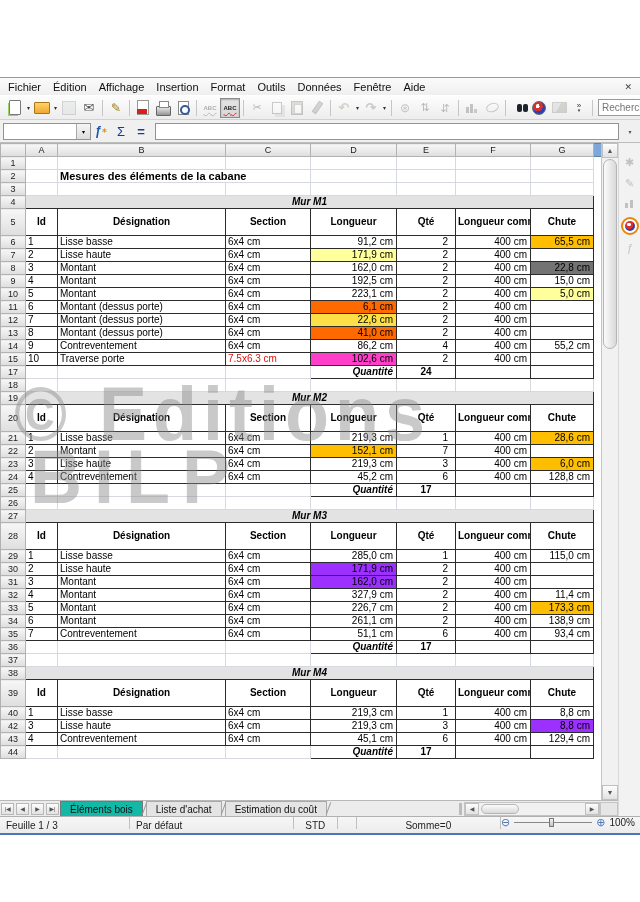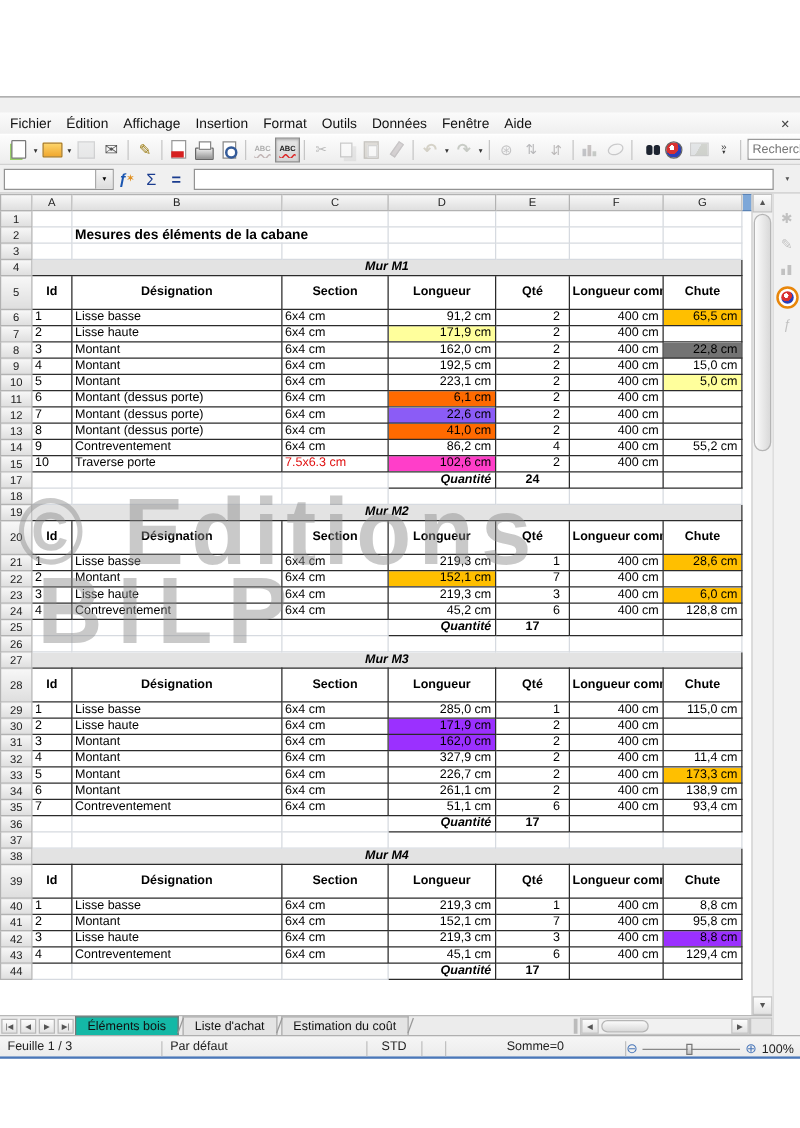--- a/index.html
+++ b/index.html
@@ -2,21 +2,21 @@
 <html><head>
 <meta charset="utf-8">
 <style>
   html,body{margin:0;padding:0;width:640px;height:902px;overflow:hidden;background:#fff;
     font-family:"Liberation Sans", sans-serif;}
   *{box-sizing:border-box;}
   .app{position:absolute;top:77px;left:0;width:640px;border-top:1px solid #9a9a9a;
     border-bottom:2px solid #4a77b9;background:#f0f0f0;}
   
   .menubar{height:17px;display:flex;align-items:center;font-size:11px;color:#111;
-    background:linear-gradient(#fbfbfb,#efefef);padding:0 2px;margin-top:12px;}
+    background:linear-gradient(#fbfbfb,#efefef);padding:0 2px;}
   .menu-item{padding:1px 6px;cursor:default;}
   .win-close{margin-left:auto;font-size:9px;color:#444;padding:0 6px;}
   
   .toolbar{height:25px;display:flex;align-items:center;background:linear-gradient(#fdfdfd,#ededed);
     border-top:1px solid #fff;border-bottom:1px solid #d2d2d2;padding:0 1px;}
   .grip{width:5px;height:18px;margin:0 2px;
     background:repeating-linear-gradient(#bbb 0 1px,transparent 1px 3px);}
   .tb{width:20px;height:20px;display:flex;align-items:center;justify-content:center;
     position:relative;font-size:12px;flex:0 0 auto;}
   .tb.dis{opacity:.35;filter:grayscale(.8);}
@@ -122,21 +122,21 @@
   .tdiv{width:1px;height:13px;background:#999;transform:rotate(20deg);margin:0 1px;}
   .tabfill{flex:1;height:100%;}
   .tsplit{width:3px;height:12px;background:#bbb;margin:0 2px;}
   .hscroll{display:flex;align-items:center;width:136px;height:14px;background:#f1f1f1;border:1px solid #c4c4c4;}
   .hbtn{width:14px;height:12px;background:linear-gradient(#fdfdfd,#e2e2e2);border:1px solid #c0c0c0;display:flex;align-items:center;justify-content:center;font-size:6px;color:#555;}
   .hthumb{width:38px;height:10px;margin:0 2px;background:linear-gradient(#fbfbfb,#d9d9d9);border:1px solid #b5b5b5;border-radius:5px;}
   .hfill{flex:1;}
   .corner{width:18px;height:14px;background:#e6e6e6;border:1px solid #c4c4c4;}
   
   .statusbar{height:17px;background:linear-gradient(#f6f6f6,#ececec);border-top:1px solid #b0b0b0;
-    display:flex;align-items:flex-end;font-size:10px;color:#222;}
+    display:flex;align-items:flex-start;font-size:10px;color:#222;}
   .sseg{padding:0 6px;height:100%;display:flex;align-items:center;}
   .ssep{width:1px;height:12px;background:#c0c0c0;}
   .w135{width:135px;} .w170{width:170px;} .w45{width:45px;justify-content:center;}
   .w18{width:18px;} .w150{width:150px;justify-content:center;}
   .zoomctrl{margin-left:auto;display:flex;align-items:center;gap:4px;padding-right:5px;}
   .zbtn{color:#4a77b9;font-size:11px;line-height:11px;}
   .ztrack{width:78px;height:1px;background:#888;position:relative;}
   .zthumb{position:absolute;left:44%;top:-4px;width:5px;height:9px;background:linear-gradient(#f2f2f2,#c2c2c2);border:1px solid #777;}
 </style>
 </head>
@@ -350,21 +350,21 @@
                   <td class="cd qn">2</td>
                   <td class="cd nr">400 cm</td>
                   <td class="cd nr"></td>
                   <td class="sv"></td>
                 </tr>
                 <tr class="r13">
                   <td class="rh">12</td>
                   <td class="cd al">7</td>
                   <td class="cd al">Montant (dessus porte)</td>
                   <td class="cd al">6x4 cm</td>
-                  <td class="cd nr" style="background:#8b5cf6">22,6 cm</td>
+                  <td class="cd nr" style="background:#fde047">22,6 cm</td>
                   <td class="cd qn">2</td>
                   <td class="cd nr">400 cm</td>
                   <td class="cd nr"></td>
                   <td class="sv"></td>
                 </tr>
                 <tr class="r13">
                   <td class="rh">13</td>
                   <td class="cd al">8</td>
                   <td class="cd al">Montant (dessus porte)</td>
                   <td class="cd al">6x4 cm</td>
@@ -633,31 +633,20 @@
                 </tr>
                 <tr class="r13">
                   <td class="rh">40</td>
                   <td class="cd al">1</td>
                   <td class="cd al">Lisse basse</td>
                   <td class="cd al">6x4 cm</td>
                   <td class="cd nr">219,3 cm</td>
                   <td class="cd qn">1</td>
                   <td class="cd nr">400 cm</td>
                   <td class="cd nr">8,8 cm</td>
-                  <td class="sv"></td>
-                </tr>
-                <tr class="r13">
-                  <td class="rh">41</td>
-                  <td class="cd al">2</td>
-                  <td class="cd al">Montant</td>
-                  <td class="cd al">6x4 cm</td>
-                  <td class="cd nr">152,1 cm</td>
-                  <td class="cd qn">7</td>
-                  <td class="cd nr">400 cm</td>
-                  <td class="cd nr">95,8 cm</td>
                   <td class="sv"></td>
                 </tr>
                 <tr class="r13">
                   <td class="rh">42</td>
                   <td class="cd al">3</td>
                   <td class="cd al">Lisse haute</td>
                   <td class="cd al">6x4 cm</td>
                   <td class="cd nr">219,3 cm</td>
                   <td class="cd qn">3</td>
                   <td class="cd nr">400 cm</td>

